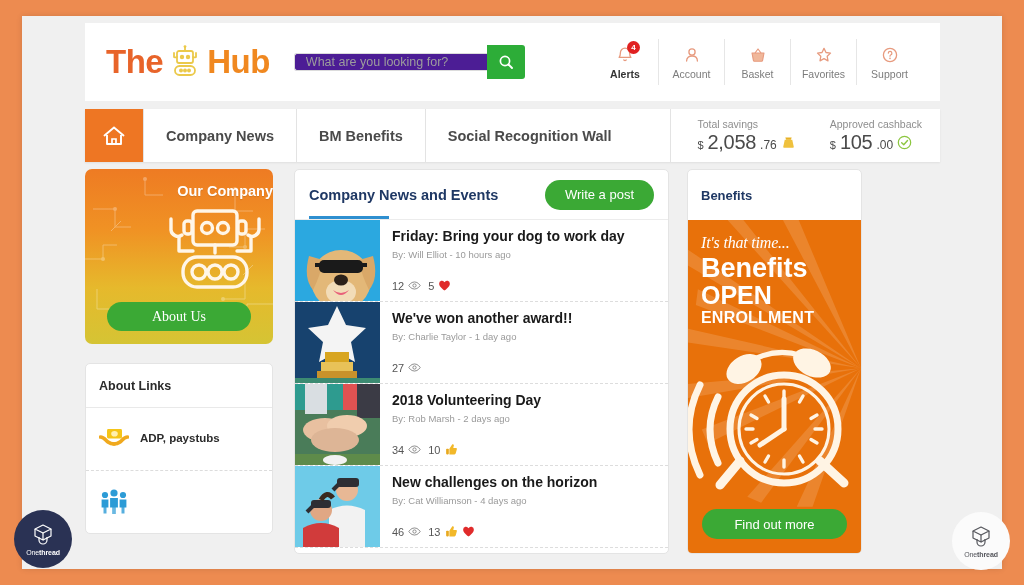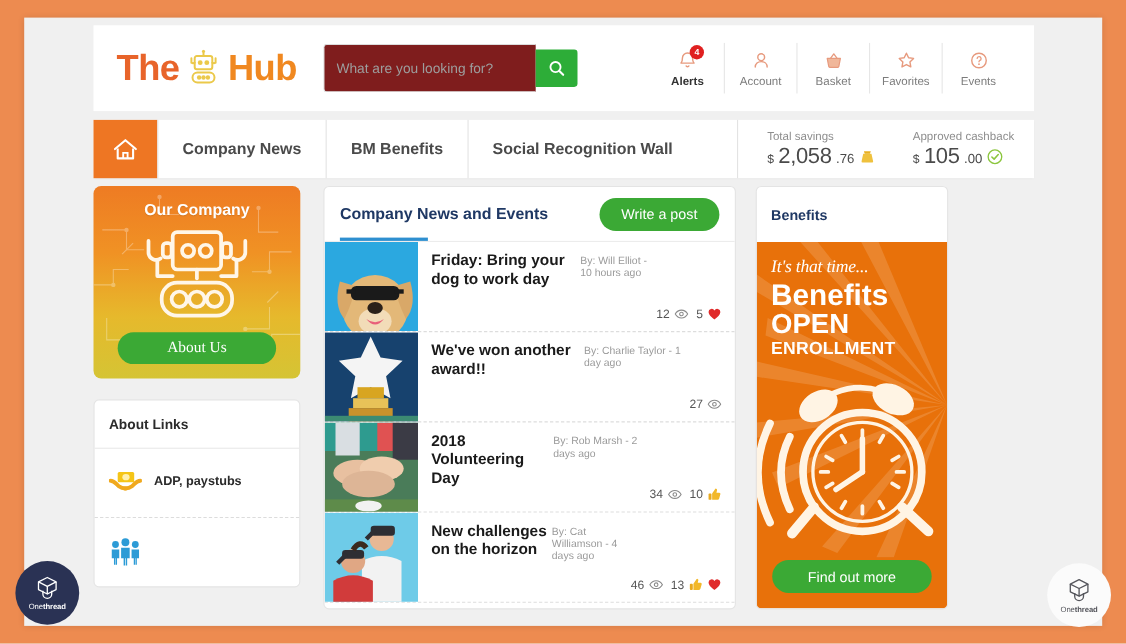--- a/index.html
+++ b/index.html
@@ -36,24 +36,24 @@
   .logo-hub { color: #F08820; }
   #logo-robot { width: 40px; height: 34px; }
 
   
   #search-wrap {
     margin-left: 24px;
     display: flex; align-items: center;
     height: 34px;
   }
   #search-input {
-    width: 193px; height: 44px;
+    width: 193px; height: 18px;
     border: 1px solid #dcdcdc; border-right: none;
     border-radius: 3px 0 0 3px;
-    background: #7f1d1d;
+    background: #4c1d95;
     padding: 0 11px;
     font-size: 12.5px; color: #8d8d8d;
     font-family: "Liberation Sans", sans-serif;
     outline: none;
   }
   #search-input::placeholder { color: #9d9d9d; }
   #search-button {
     width: 38px; height: 34px;
     background: #2DAD38; border: none;
     border-radius: 0 3px 3px 0;
@@ -136,21 +136,21 @@
   }
 
   
   #col-left { width: 188px; margin-right: 21px; }
 
   #our-company {
     height: 175px; border-radius: 7px;
     background:
       linear-gradient(180deg, #EE7B23 0%, #F09224 35%, #E6B92C 68%, #D5C434 100%);
     position: relative; overflow: hidden;
-    display: flex; flex-direction: column; align-items: center;
+    display: flex; flex-direction: column; align-items: flex-end;
     padding-top: 14px;
     cursor: pointer;
   }
   #circuit-bg { position: absolute; inset: 0; opacity: 0.30; }
   .oc-title {
     font-size: 14.5px; font-weight: bold; color: #ffffff;
     position: relative; z-index: 2;
     text-shadow: 0 1px 1px rgba(0,0,0,0.12);
   }
   #oc-robot { position: relative; z-index: 2; margin-top: 6px; }
@@ -223,21 +223,21 @@
   #news-list::-webkit-scrollbar { width: 11px; }
   #news-list::-webkit-scrollbar-track { background: #fbfbfb; border-left: 1px solid #ececec; }
   #news-list::-webkit-scrollbar-thumb { background: #c4c4c4; border-radius: 5px; border: 2px solid #fbfbfb; }
 
   .news-item {
     display: flex; height: 82px;
     border-bottom: 1px dashed #dddddd;
     cursor: pointer;
   }
   .news-thumb { width: 85px; flex-shrink: 0; position: relative; overflow: hidden; }
-  .news-body { flex: 1; padding: 8px 12px 0 12px; display: flex; flex-direction: row; }
+  .news-body { flex: 1; padding: 8px 12px 0 12px; display: flex; flex-direction: column; }
   .news-headline {
     font-size: 14px; font-weight: bold; color: #1a1a1a;
     line-height: 1.2;
   }
   .news-meta { font-size: 9.5px; color: #9a9a9a; margin-top: 4px; }
   .news-stats { margin-top: auto; margin-bottom: 9px; display: flex; align-items: center; gap: 7px; }
   .stat-grp { display: flex; align-items: center; gap: 4px; }
   .stat-num { font-size: 11px; color: #555; }
 
   
@@ -384,21 +384,21 @@
       </div>
 
       <div class="hnav-item">
         <div class="hnav-icon">
           <svg width="20" height="20" viewBox="0 0 20 20">
             <circle cx="10" cy="10" r="6.6" fill="none" stroke="#E79A7E" stroke-width="1.3"></circle>
             <path d="M8.3 8.1 a1.8 1.8 0 1 1 2.3 1.9 c-.5 .2 -.6 .6 -.6 1.2" fill="none" stroke="#E79A7E" stroke-width="1.2" stroke-linecap="round"></path>
             <circle cx="10" cy="13.4" r=".8" fill="#E79A7E"></circle>
           </svg>
         </div>
-        <span class="hnav-label">Events</span>
+        <span class="hnav-label">Support</span>
       </div>
     </div>
   </div>
 
   <div id="navbar">
     <div id="nav-home">
       <svg width="26" height="24" viewBox="0 0 26 24">
         <path d="M13 3.5 L3.5 11.5 M13 3.5 L22.5 11.5" fill="none" stroke="#fff" stroke-width="1.9" stroke-linecap="round"></path>
         <path d="M6 11 V20 h14 V11" fill="none" stroke="#fff" stroke-width="1.9" stroke-linejoin="round"></path>
         <path d="M11 20 V15 h4 v5" fill="none" stroke="#fff" stroke-width="1.7"></path>

